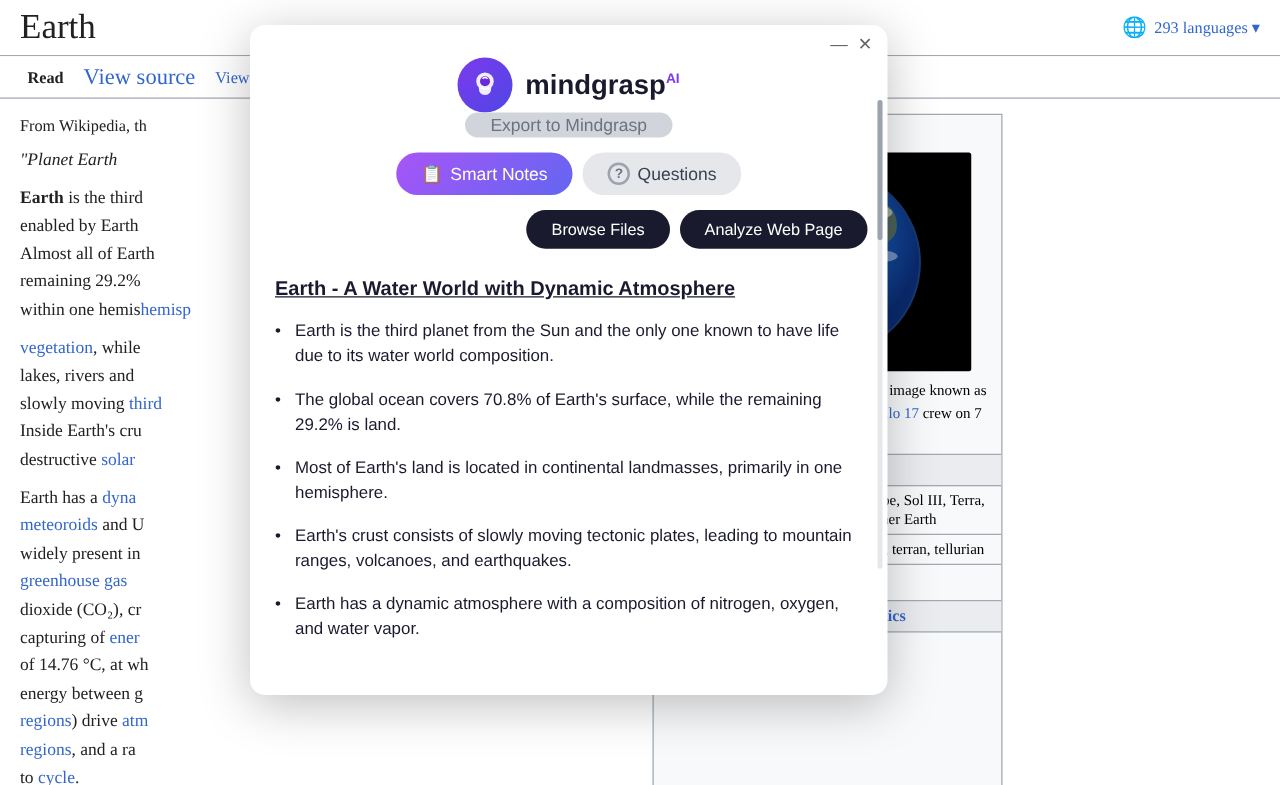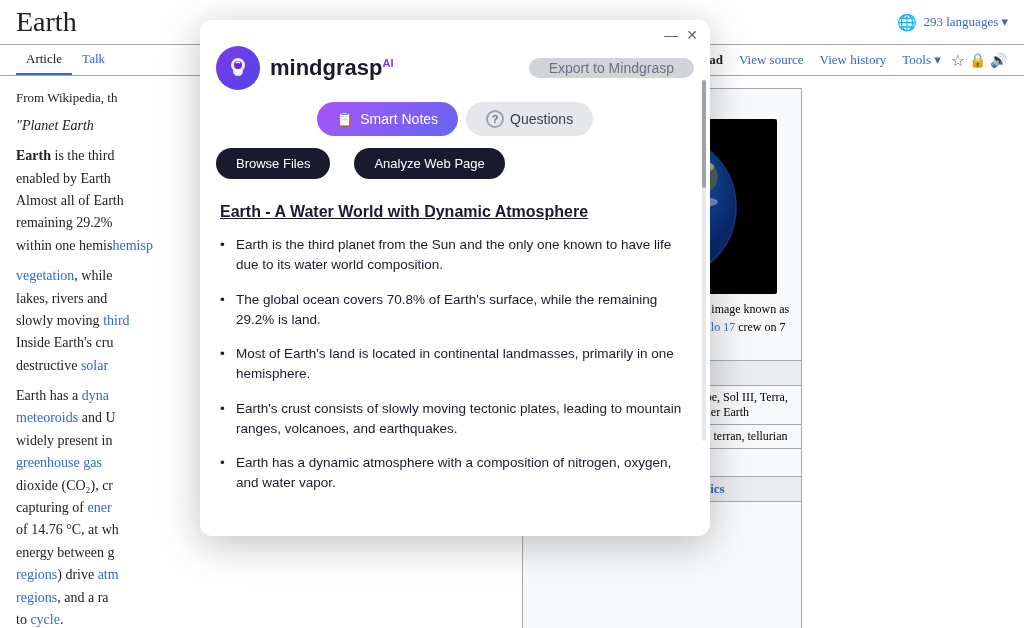--- a/index.html
+++ b/index.html
@@ -49,20 +49,21 @@
       background: none;
       border: none;
       line-height: 1;
     }
 
     .modal-header {
       display: flex;
       align-items: center;
       justify-content: space-between;
       padding: 0 16px 12px;
+      flex-direction: column;
     }
 
     .modal-logo {
       display: flex;
       align-items: center;
       gap: 10px;
     }
 
     .logo-icon {
       width: 44px;
@@ -130,22 +131,22 @@
       font-size: 14px;
       cursor: pointer;
       font-family: -apple-system, sans-serif;
       display: flex;
       align-items: center;
       gap: 6px;
     }
 
     .modal-actions {
       display: flex;
-      justify-content: flex-start;
-      gap: 24px;
+      justify-content: flex-end;
+      gap: 8px;
       margin: 0 16px 16px;
     }
 
     .action-btn {
       background: #1a1a2e;
       color: white;
       border: none;
       border-radius: 20px;
       padding: 8px 20px;
       font-size: 13px;
@@ -199,27 +200,23 @@
 
   <div style="display:flex;align-items:center;justify-content:space-between;padding:6px 16px;border-bottom:1px solid #a2a9b1;">
     <h1 style="font-family:Georgia,serif;font-size:28px;font-weight:normal;color:#202122;">Earth</h1>
     <div style="display:flex;align-items:center;gap:6px;">
       <span style="font-size:16px;">🌐</span>
       <span style="font-size:13px;color:#3366cc;cursor:pointer;">293 languages ▾</span>
     </div>
   </div>
 
   <div style="display:flex;justify-content:space-between;align-items:center;padding:0 16px;border-bottom:1px solid #a2a9b1;background:#fff;">
-    <div style="display:flex;gap:0;">
-      <span style="font-size:13px;padding:6px 10px;color:#202122;border-bottom:2px solid #3366cc;cursor:pointer;">Article</span>
-      <span style="font-size:13px;padding:6px 10px;color:#3366cc;cursor:pointer;">Talk</span>
-    </div>
     <div style="display:flex;align-items:center;gap:4px;">
       <span style="font-size:13px;color:#202122;padding:6px 6px;font-weight:bold;">Read</span>
-      <span style="font-size:13px;color:#3366cc;padding:6px 6px;cursor:pointer;">View source</span>
+      <span style="font-size:18px;color:#3366cc;padding:6px 6px;cursor:pointer;">View source</span>
       <span style="font-size:13px;color:#3366cc;padding:6px 6px;cursor:pointer;">View history</span>
       <span style="font-size:13px;color:#3366cc;padding:6px 6px;cursor:pointer;display:flex;align-items:center;gap:2px;">Tools ▾</span>
       <span style="font-size:16px;cursor:pointer;color:#555;">☆</span>
       <span style="font-size:14px;color:#555;">🔒</span>
       <span style="font-size:14px;cursor:pointer;color:#555;">🔊</span>
     </div>
   </div>
 
   <div style="display:flex;padding:12px 16px;gap:16px;position:relative;">
 

